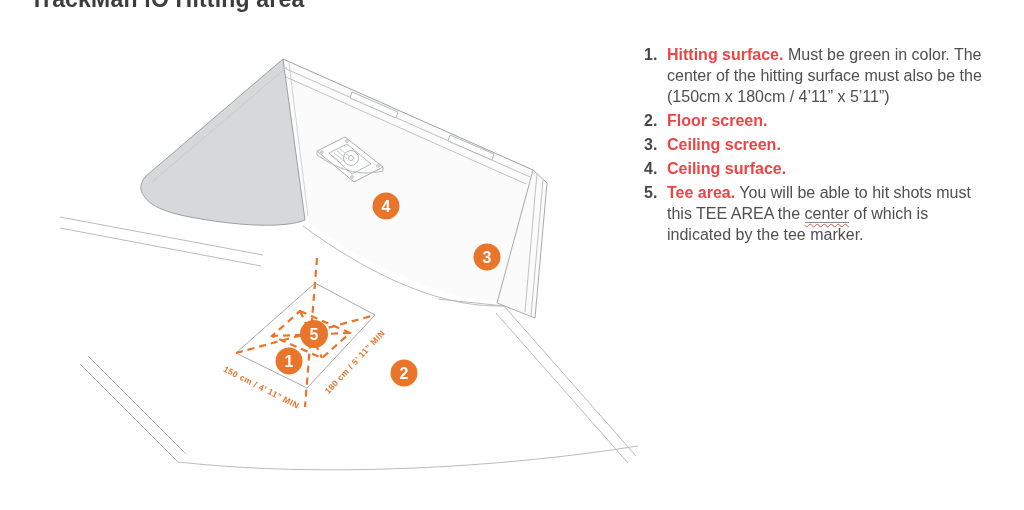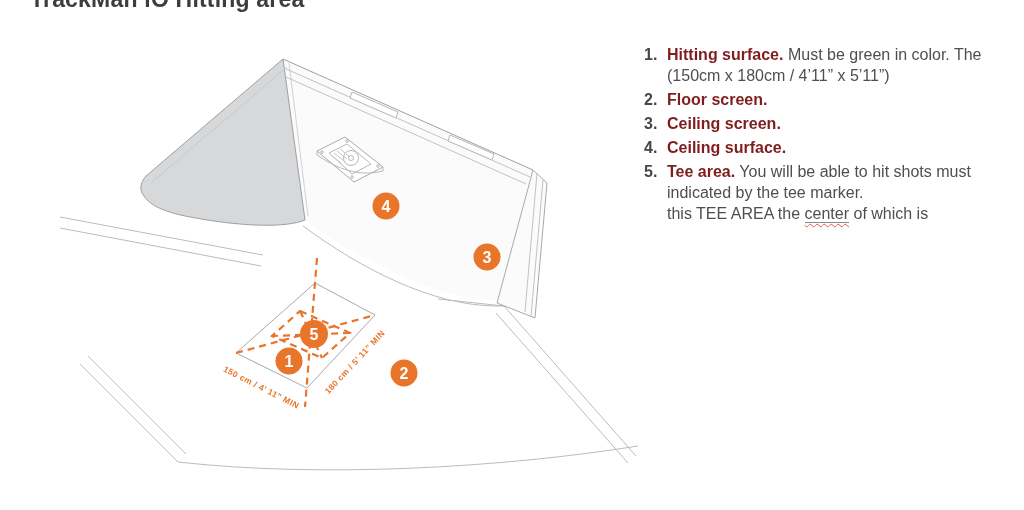--- a/index.html
+++ b/index.html
@@ -32,21 +32,21 @@
     width:378px;
     font-size:16px;
     line-height:21px;
   }
   .spec-item { display:flex; margin-bottom:3px; }
   .spec-item .num {
     width:23px; flex:0 0 23px;
     font-weight:700; color:#474747;
   }
   .spec-item .body { flex:1; }
-  .spec-item b { font-weight:700; color:#7f1d1d; }
+  .spec-item b { font-weight:700; color:#ef4444; }
   .sp-err {
     border-bottom:1px solid #8b8b8b;
     text-decoration:underline wavy #e05a50;
     text-decoration-thickness:1px;
     text-underline-offset:4px;
   }
   .dim-label {
     fill:#E8752A;
     font-family:"Liberation Sans", sans-serif;
     font-size:8.5px;
@@ -152,20 +152,21 @@
   </g>
 </svg>
 </div>
 
 <ol class="spec-list" style="list-style:none;margin:0;padding:0;">
 
   <li class="spec-item">
     <span class="num">1.</span>
     <div class="body">
       <div class="ln"><b>Hitting surface.</b><span> Must be green in color. The</span></div>
+      <div class="ln">center of the hitting surface must also be the</div>
       <div class="ln">(150cm x 180cm / 4’11” x 5’11”)</div>
     </div>
   </li>
 
   <li class="spec-item">
     <span class="num">2.</span>
     <div class="body">
         <div class="ln"><b>Floor screen.</b></div>
       </div>
   </li>
@@ -181,17 +182,17 @@
     <span class="num">4.</span>
     <div class="body">
         <div class="ln"><b>Ceiling surface.</b></div>
       </div>
   </li>
 
   <li class="spec-item">
     <span class="num">5.</span>
     <div class="body">
       <div class="ln"><b>Tee area.</b><span> You will be able to hit shots must</span></div>
+      <div class="ln"><span>this TEE AREA the </span><span class="sp-err">center</span><span> of which is</span></div>
       <div class="ln">indicated by the tee marker.</div>
-      <div class="ln"><span>this TEE AREA the </span><span class="sp-err">center</span><span> of which is</span></div>
     </div>
   </li>
 </ol>
 
 </body></html>

